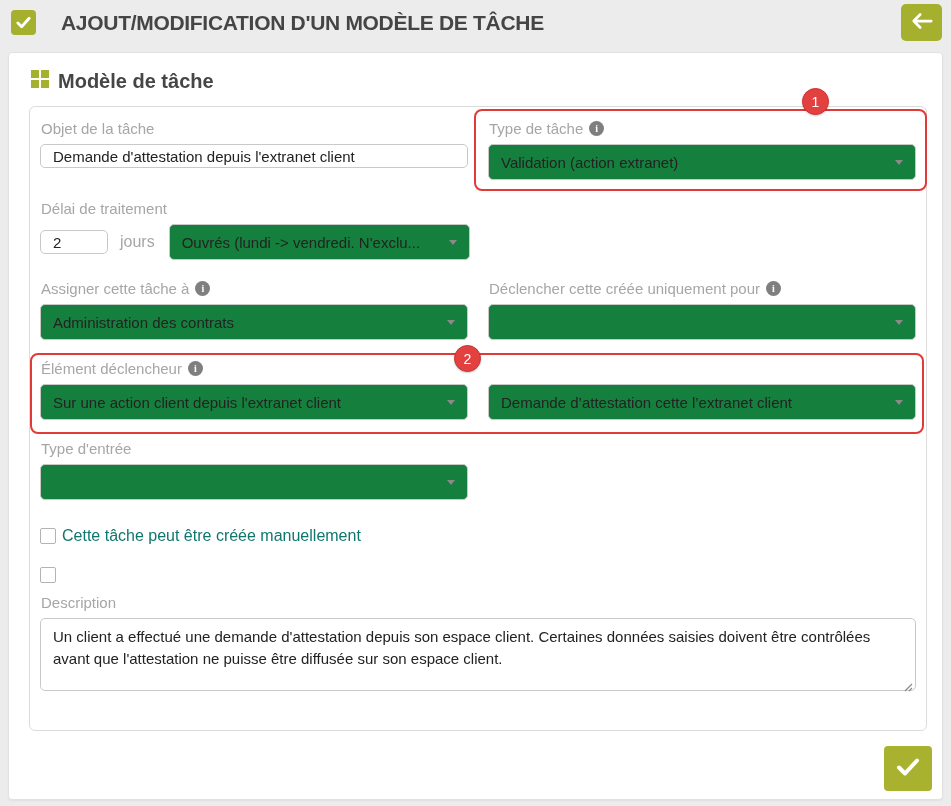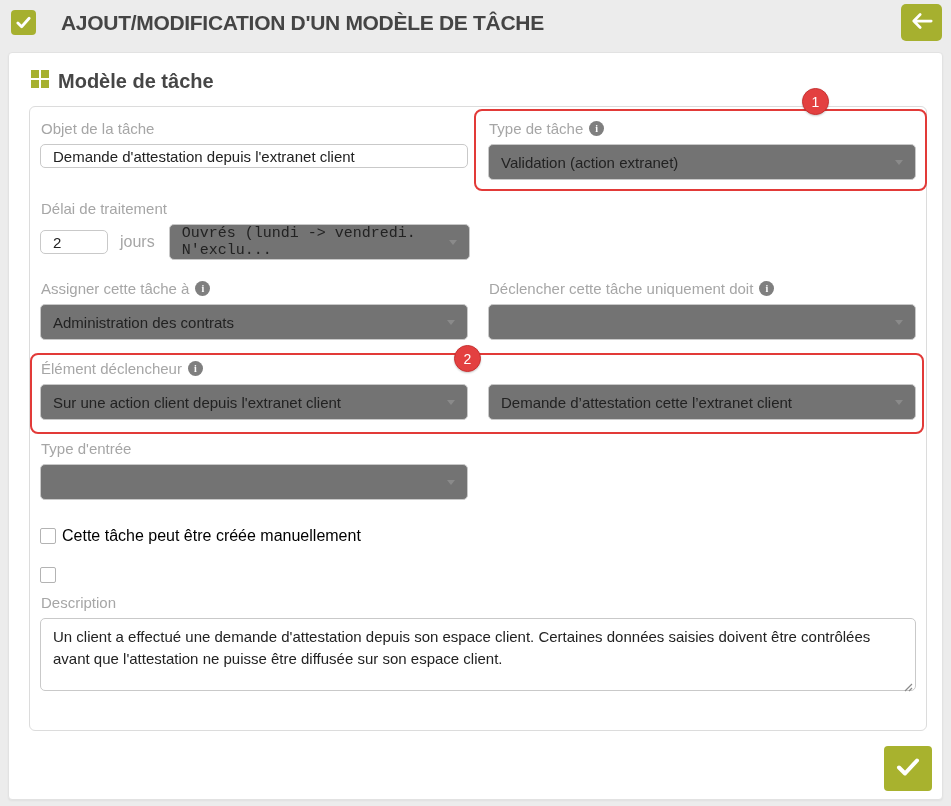--- a/index.html
+++ b/index.html
@@ -107,21 +107,21 @@
     display: inline-flex;
     align-items: center;
     justify-content: center;
     margin-left: 6px;
     font-family: "Liberation Serif", serif;
   }
   .control {
     height: 36px;
     border: 1px solid #c9c9c9;
     border-radius: 5px;
-    background: #737373;
+    background: #15803d;
     display: flex;
     align-items: center;
     padding: 0 12px;
     font-size: 15px;
     color: #222;
   }
   .select { justify-content: space-between; cursor: pointer; }
   .caret {
     width: 0; height: 0;
     border-left: 4px solid transparent;
@@ -139,34 +139,34 @@
     font-size: 15px;
     color: #222;
     font-family: "Liberation Sans", sans-serif;
     outline: none;
   }
 
   
   .delay-row { display: flex; align-items: center; margin-bottom: 19px; }
   .delay-input { width: 68px; flex: 0 0 auto; }
   .delay-unit { font-size: 16px; color: #a6a6a6; margin: 0 14px 0 12px; }
-  .delay-select { width: 301px; font-family: Liberation Mono, monospace; }
+  .delay-select { width: 301px; }
 
   
   .checkbox-row { display: flex; align-items: center; margin-bottom: 22px; }
   .checkbox-row input[type="checkbox"] {
     width: 16px; height: 16px;
     appearance: none;
     border: 1px solid #b3b3b3;
     border-radius: 2px;
     background: #fff;
     cursor: pointer;
     flex: 0 0 auto;
   }
-  .checkbox-label { font-size: 16px; color: #000000; margin-left: 6px; }
+  .checkbox-label { font-size: 16px; color: #0f766e; margin-left: 6px; }
 
   .desc-label { margin-top: -4px; }
   .textarea-wrap { position: relative; }
   .desc-textarea {
     width: 100%;
     height: 73px;
     border: 1px solid #c9c9c9;
     border-radius: 5px;
     padding: 7px 12px;
     font-size: 15px;
@@ -298,21 +298,21 @@
           <span>Assigner cette tâche à</span>
           <span class="info-icon">i</span>
         </div>
         <div class="control select">
           <span>Administration des contrats</span>
           <span class="caret"></span>
         </div>
       </div>
       <div>
         <div class="field-label">
-          <span>Déclencher cette tâche uniquement doit</span>
+          <span>Déclencher cette créée uniquement pour</span>
           <span class="info-icon">i</span>
         </div>
         <div class="control select">
           <span></span>
           <span class="caret"></span>
         </div>
       </div>
     </div>
 
     <div>

